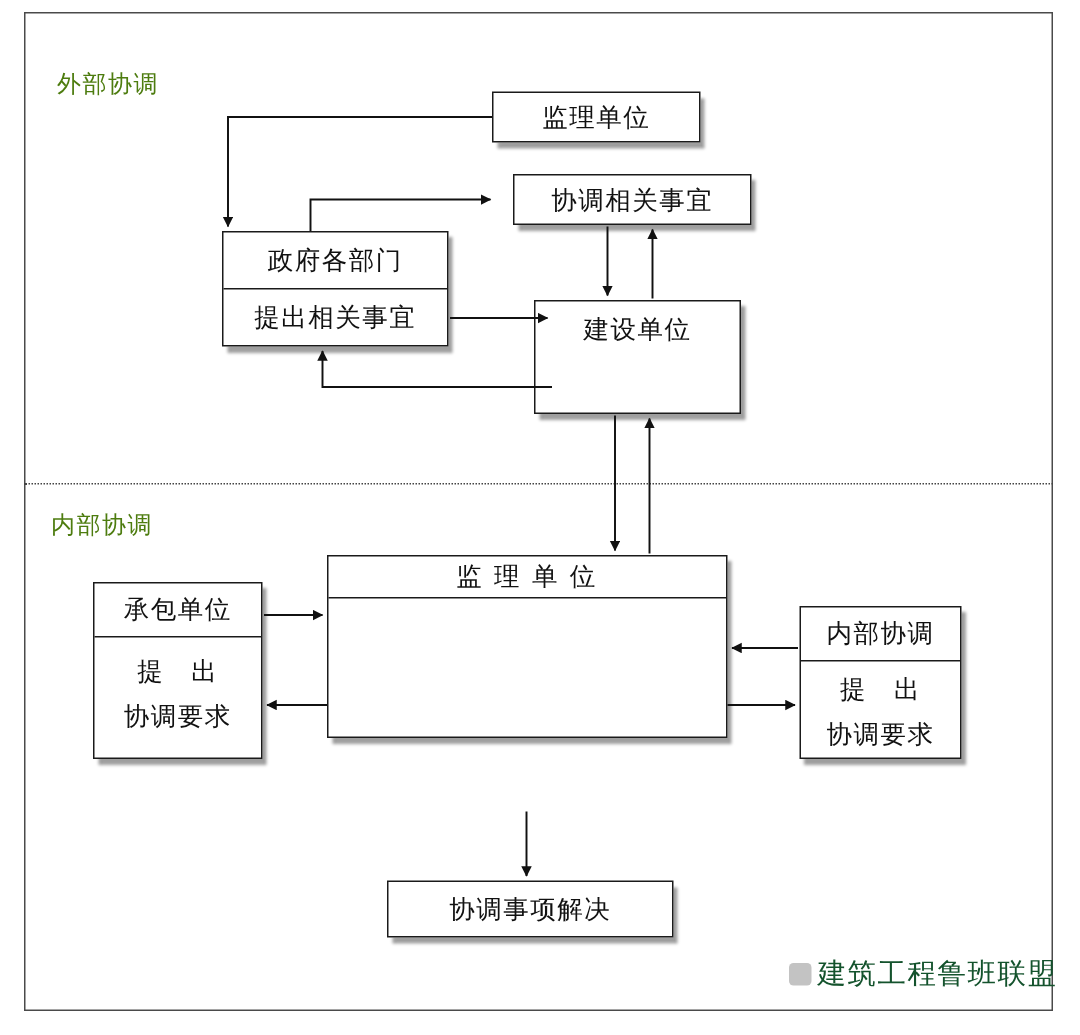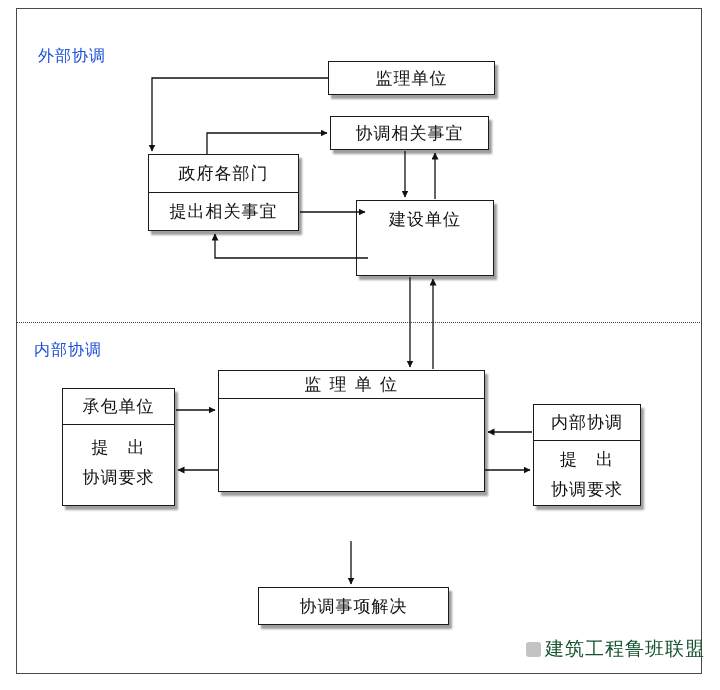--- a/index.html
+++ b/index.html
@@ -1,21 +1,21 @@
 <!DOCTYPE html>
 <html><head>
 <meta charset="utf-8">
 <style>
   * { margin:0; padding:0; box-sizing:border-box; }
   html,body { background:#ffffff; }
   body { font-family:"Liberation Serif","DejaVu Serif",serif; color:#111; }
   .canvas { position:relative; width:720px; height:690px; background:#fff; overflow:hidden; }
   .frame { position:absolute; left:16px; top:8px; width:686px; height:666px; border:1px solid #4a4a4a; }
   .divider { position:absolute; left:16px; top:322px; width:686px; height:0; border-top:1px dotted #444; }
-  .sec-label { position:absolute; font-size:16px; letter-spacing:1px; color:#1d4ed8; }
+  .sec-label { position:absolute; font-size:16px; letter-spacing:1px; color:#4d7c0f; }
   .box { position:absolute; background:#fff; border:1px solid #1a1a1a; box-shadow:3px 4px 2px #9e9e9e; font-size:17px; }
   .box.center { display:flex; align-items:center; justify-content:center; letter-spacing:1px; }
   .box .row { display:flex; align-items:center; justify-content:center; letter-spacing:1px; }
   .box .row + .row { border-top:1px solid #1a1a1a; }
   .two-row .row { height:37px; }
   .side-box .title-row { height:36px; display:flex; align-items:center; justify-content:center; border-bottom:1px solid #1a1a1a; letter-spacing:1px; }
   .side-box .sub { text-align:center; line-height:30px; letter-spacing:1px; }
   .big-box .hdr { height:28px; display:flex; align-items:center; justify-content:center; border-bottom:1px solid #1a1a1a; letter-spacing:2px; }
   .big-box .body { padding:6px 8px 0 10px; font-size:16.5px; }
   .big-box .body div { line-height:29px; white-space:nowrap; }
@@ -27,23 +27,23 @@
 <body>
 
 <div class="canvas">
 
   <div class="frame"></div>
   <div class="divider"></div>
 
   <div class="sec-label" style="left:38px; top:46px;">外部协调</div>
   <div class="sec-label" style="left:34px; top:340px;">内部协调</div>
 
-  <div class="box center" style="left:328px; top:61px; width:167px; height:34px;">监理单位</div>
+  <div class="box center" style="left:328px; top:61px; width:139px; height:34px;">监理单位</div>
 
-  <div class="box center" style="left:330px; top:116px; width:159px; height:34px;">协调相关事宜</div>
+  <div class="box center" style="left:342px; top:116px; width:159px; height:34px;">协调相关事宜</div>
 
   <div class="box two-row" style="left:148px; top:154px; width:151px; height:77px;">
     <div class="row">政府各部门</div>
     <div class="row">提出相关事宜</div>
   </div>
 
   <div class="box two-row" style="left:356px; top:200px; width:138px; height:76px;">
     <div class="row">建设单位</div>
   </div>
 

